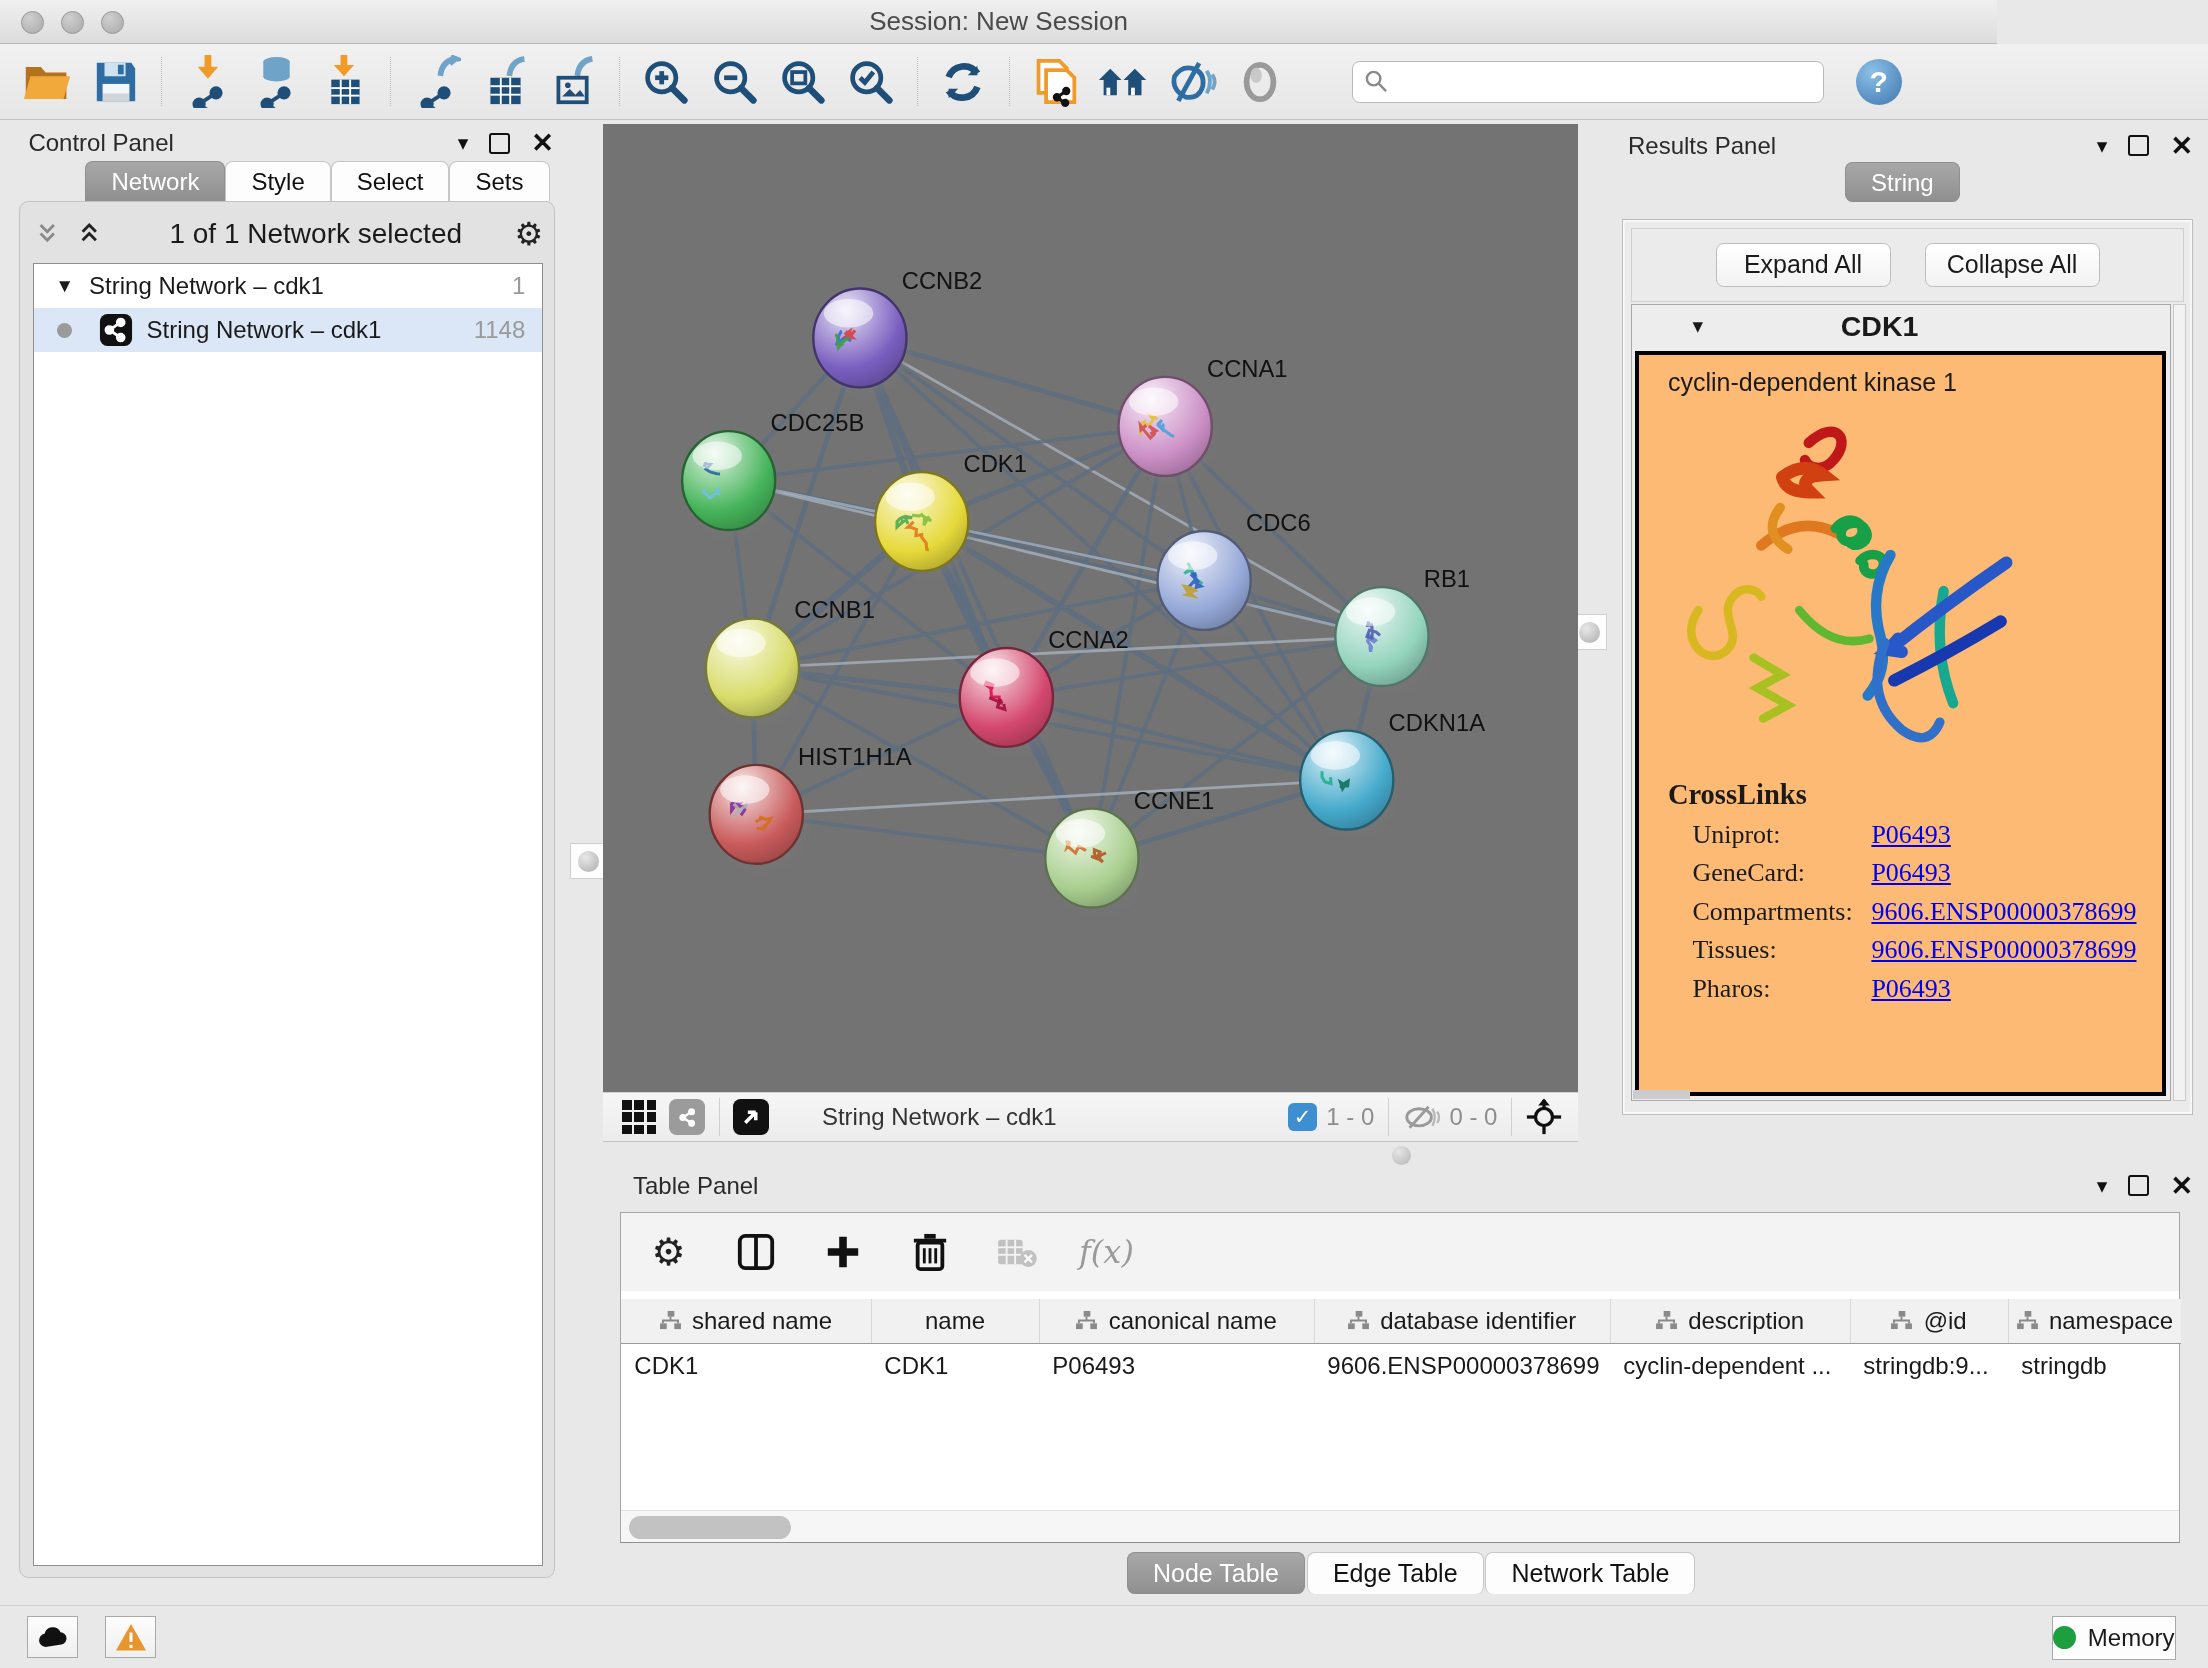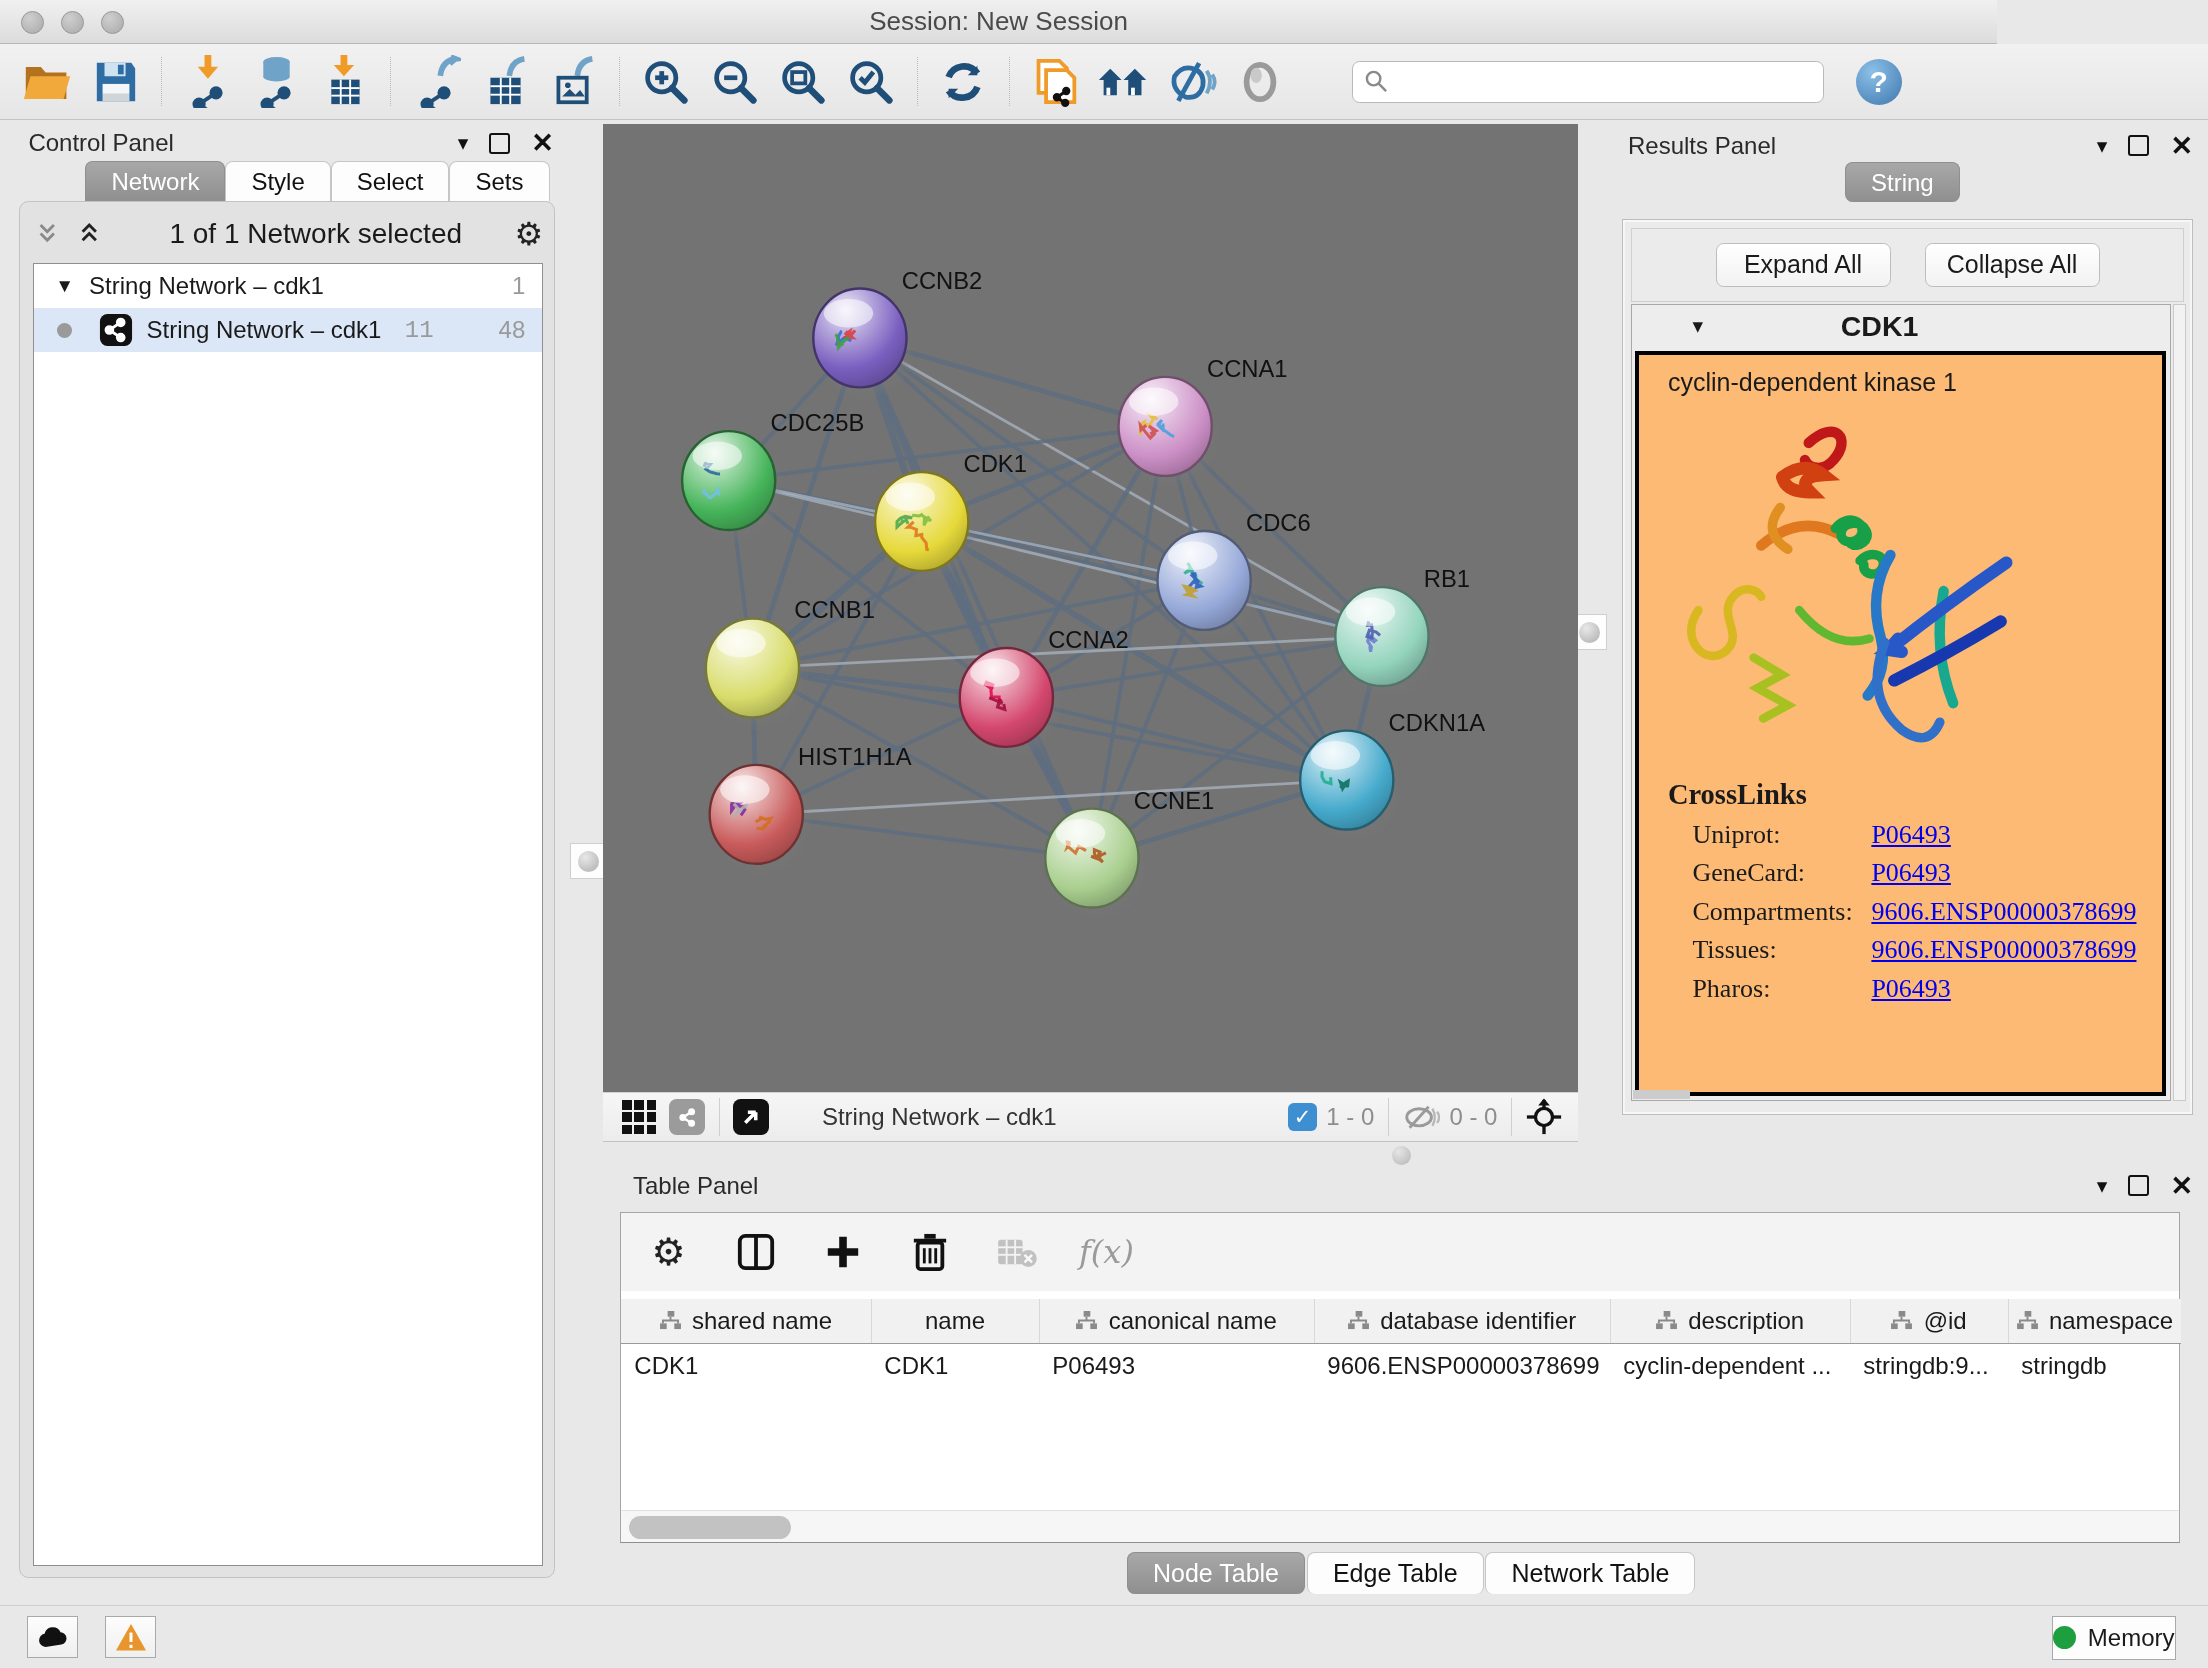--- a/index.html
+++ b/index.html
@@ -384,22 +384,22 @@
           <rect x="1" y="1" width="34" height="34" rx="8" fill="#111"></rect>
           <g stroke="#fff" stroke-width="3" fill="#fff">
             <circle cx="23" cy="10" r="3.6"></circle>
               <circle cx="23" cy="26" r="3.6"></circle>
               <circle cx="11" cy="18" r="3.6"></circle>
             <line x1="11" y1="18" x2="23" y2="10"></line>
               <line x1="11" y1="18" x2="23" y2="26"></line>
           </g>
         </svg>
         <span style="flex:1;">String Network – cdk1</span>
-        <span class="num" style="margin-right:34px;font-family:Liberation Mono, monospace;">11</span>
-        <span class="num" style="margin-right:17px;margin-left:31px;">48</span>
+        <span class="num" style="">11</span>
+        <span class="num" style="margin-right:17px;">48</span>
       </div>
     </div>
   </div>
 </div>
 
 <div class="handle abs" style="left:570px;top:843px;">
     <i></i>
   </div>
 <div class="handle abs" style="left:1571px;top:614px;">
     <i></i>

